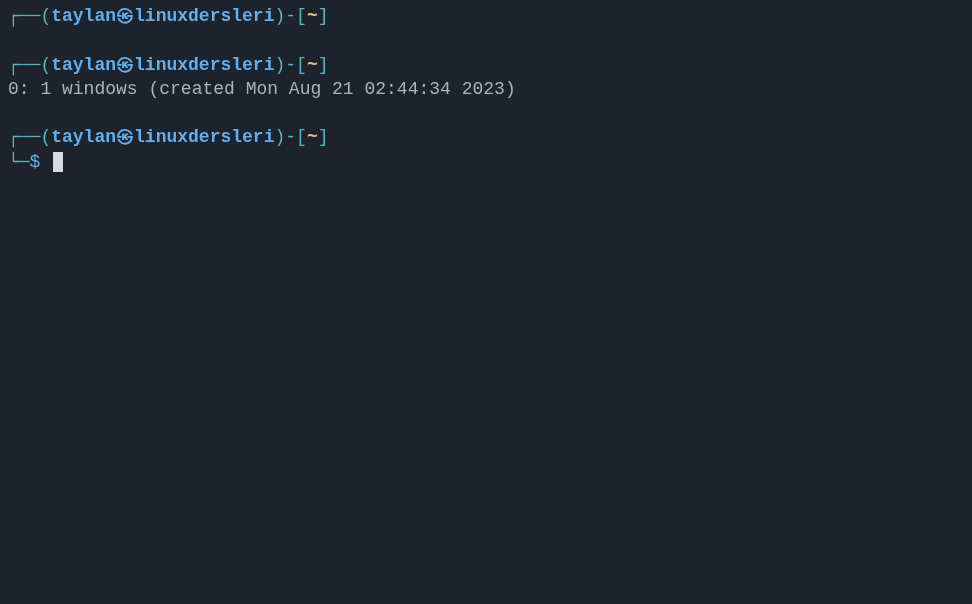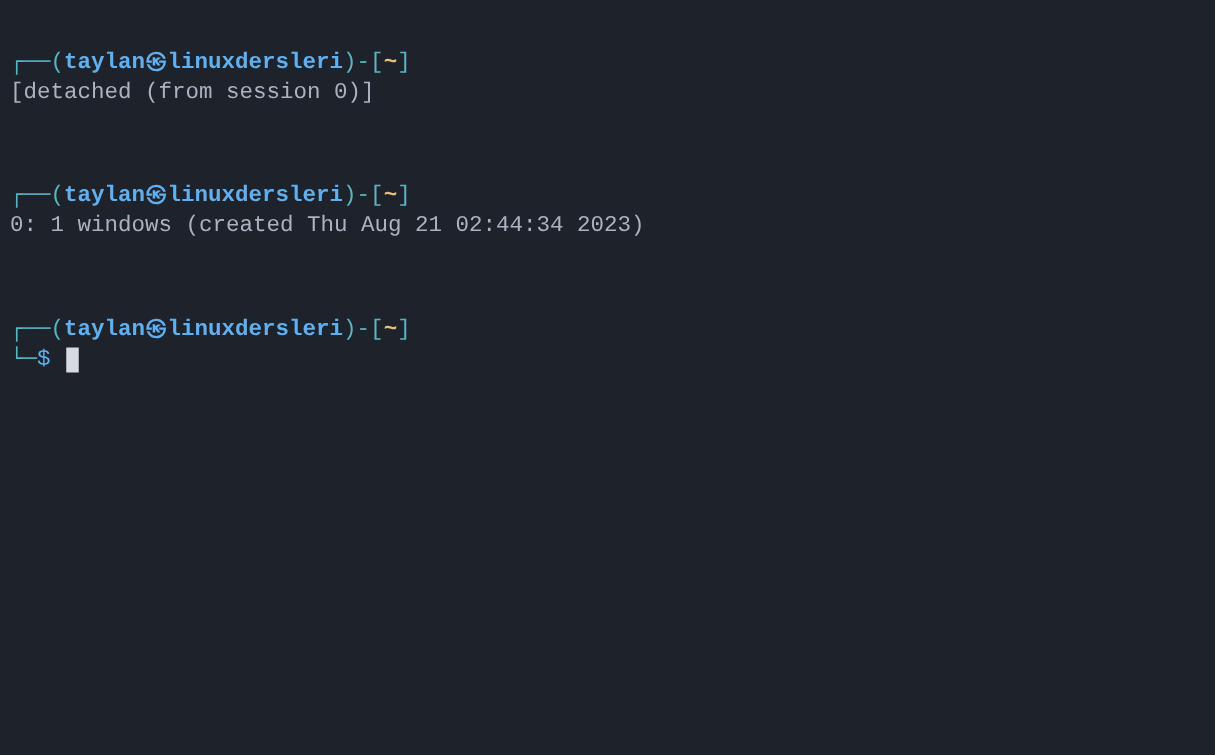--- a/index.html
+++ b/index.html
@@ -14,21 +14,20 @@
       font-size: 18px;
       line-height: 1.35;
       padding: 4px 8px;
       width: 972px;
       height: 604px;
       overflow: hidden;
     }
     .prompt-line-top {
       display: flex;
       align-items: center;
-      margin-top: 34px;
     }
     .prompt-line-bottom {
       display: flex;
       align-items: baseline;
     }
     .box-char {
       color: #56b6c2;
     }
     .paren {
       color: #56b6c2;
@@ -78,33 +77,30 @@
   </style>
 </head>
 <body>
 
 <div>
 
   <div class="block">
     <div class="prompt-line-top">
       <pre><span class="box-char">┌──</span><span class="paren">(</span><span class="user-host">taylan</span><span class="skull">㉿</span><span class="user-host">linuxdersleri</span><span class="paren">)</span><span class="dash">-</span><span class="bracket">[</span><span class="tilde">~</span><span class="bracket">]</span></pre>
     </div>
-    <div class="output">
-      <pre>[detached (from session 0)]</pre>
-    </div>
   </div>
 
   <pre> </pre>
 
   <div class="block">
     <div class="prompt-line-top">
       <pre><span class="box-char">┌──</span><span class="paren">(</span><span class="user-host">taylan</span><span class="skull">㉿</span><span class="user-host">linuxdersleri</span><span class="paren">)</span><span class="dash">-</span><span class="bracket">[</span><span class="tilde">~</span><span class="bracket">]</span></pre>
     </div>
     <div class="output">
-      <pre>0: 1 windows (created Thu Aug 21 02:44:34 2023)</pre>
+      <pre>0: 1 windows (created Mon Aug 21 02:44:34 2023)</pre>
     </div>
   </div>
 
   <pre> </pre>
 
   <div class="block">
     <div class="prompt-line-top">
       <pre><span class="box-char">┌──</span><span class="paren">(</span><span class="user-host">taylan</span><span class="skull">㉿</span><span class="user-host">linuxdersleri</span><span class="paren">)</span><span class="dash">-</span><span class="bracket">[</span><span class="tilde">~</span><span class="bracket">]</span></pre>
     </div>
     <div class="prompt-line-bottom">

